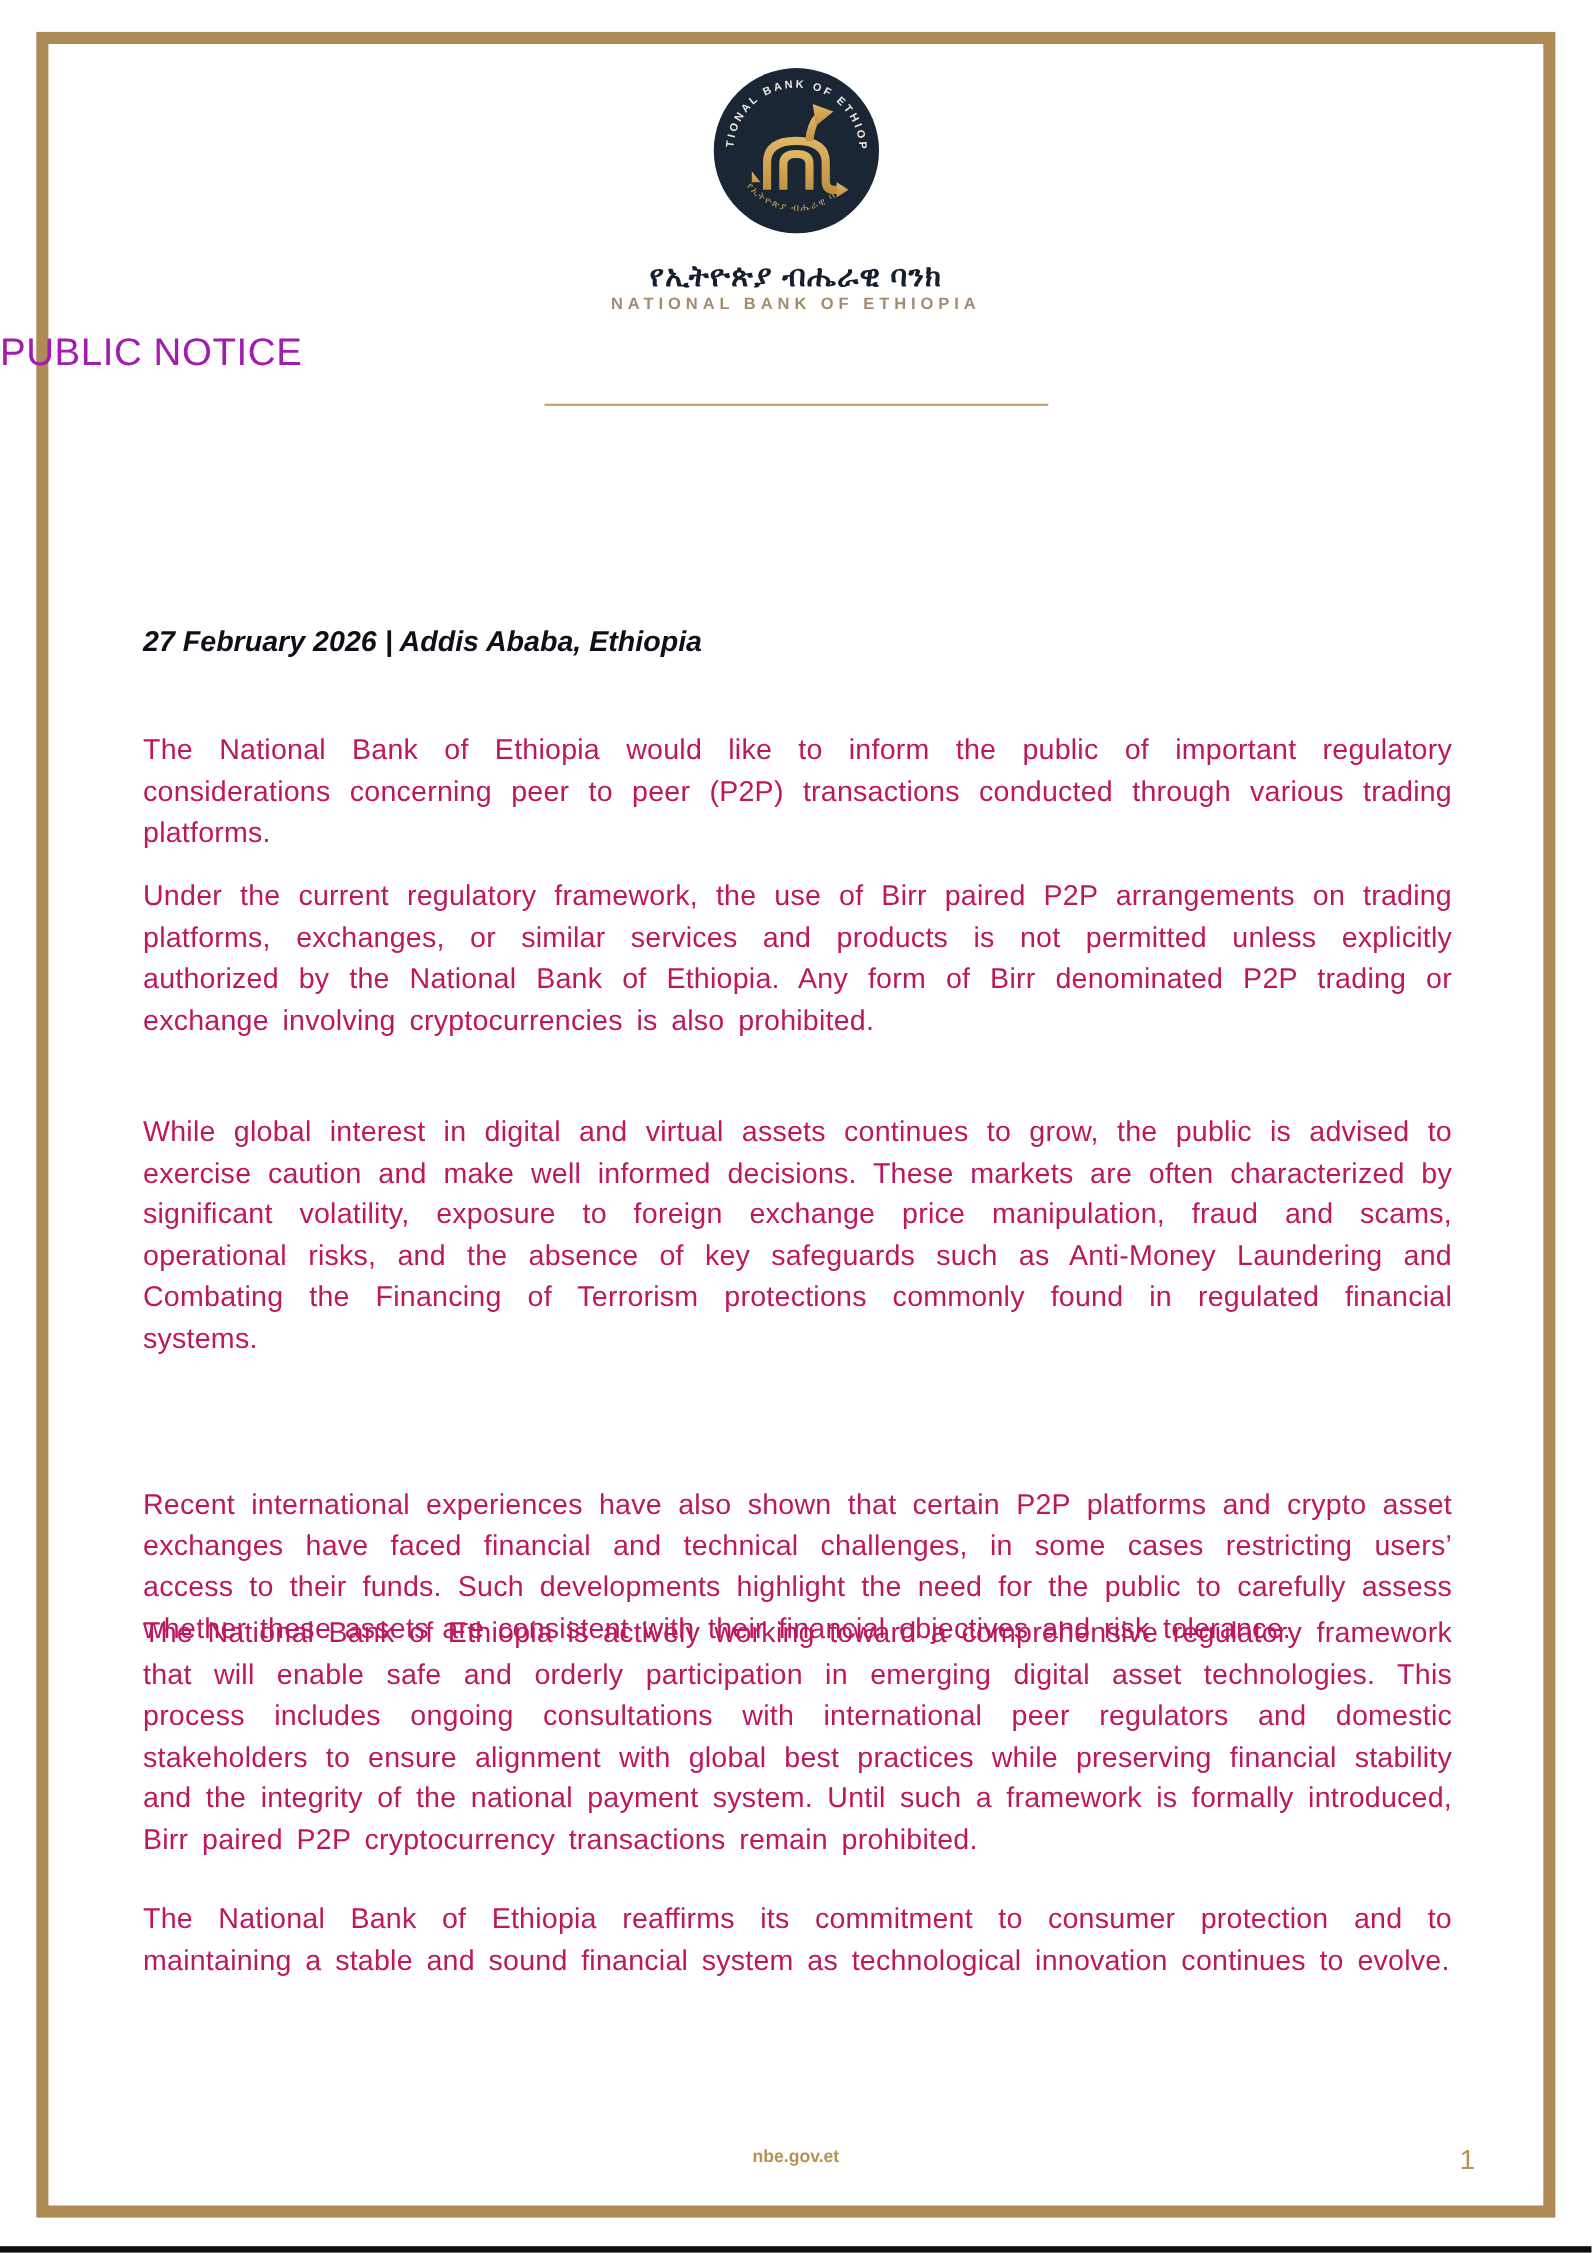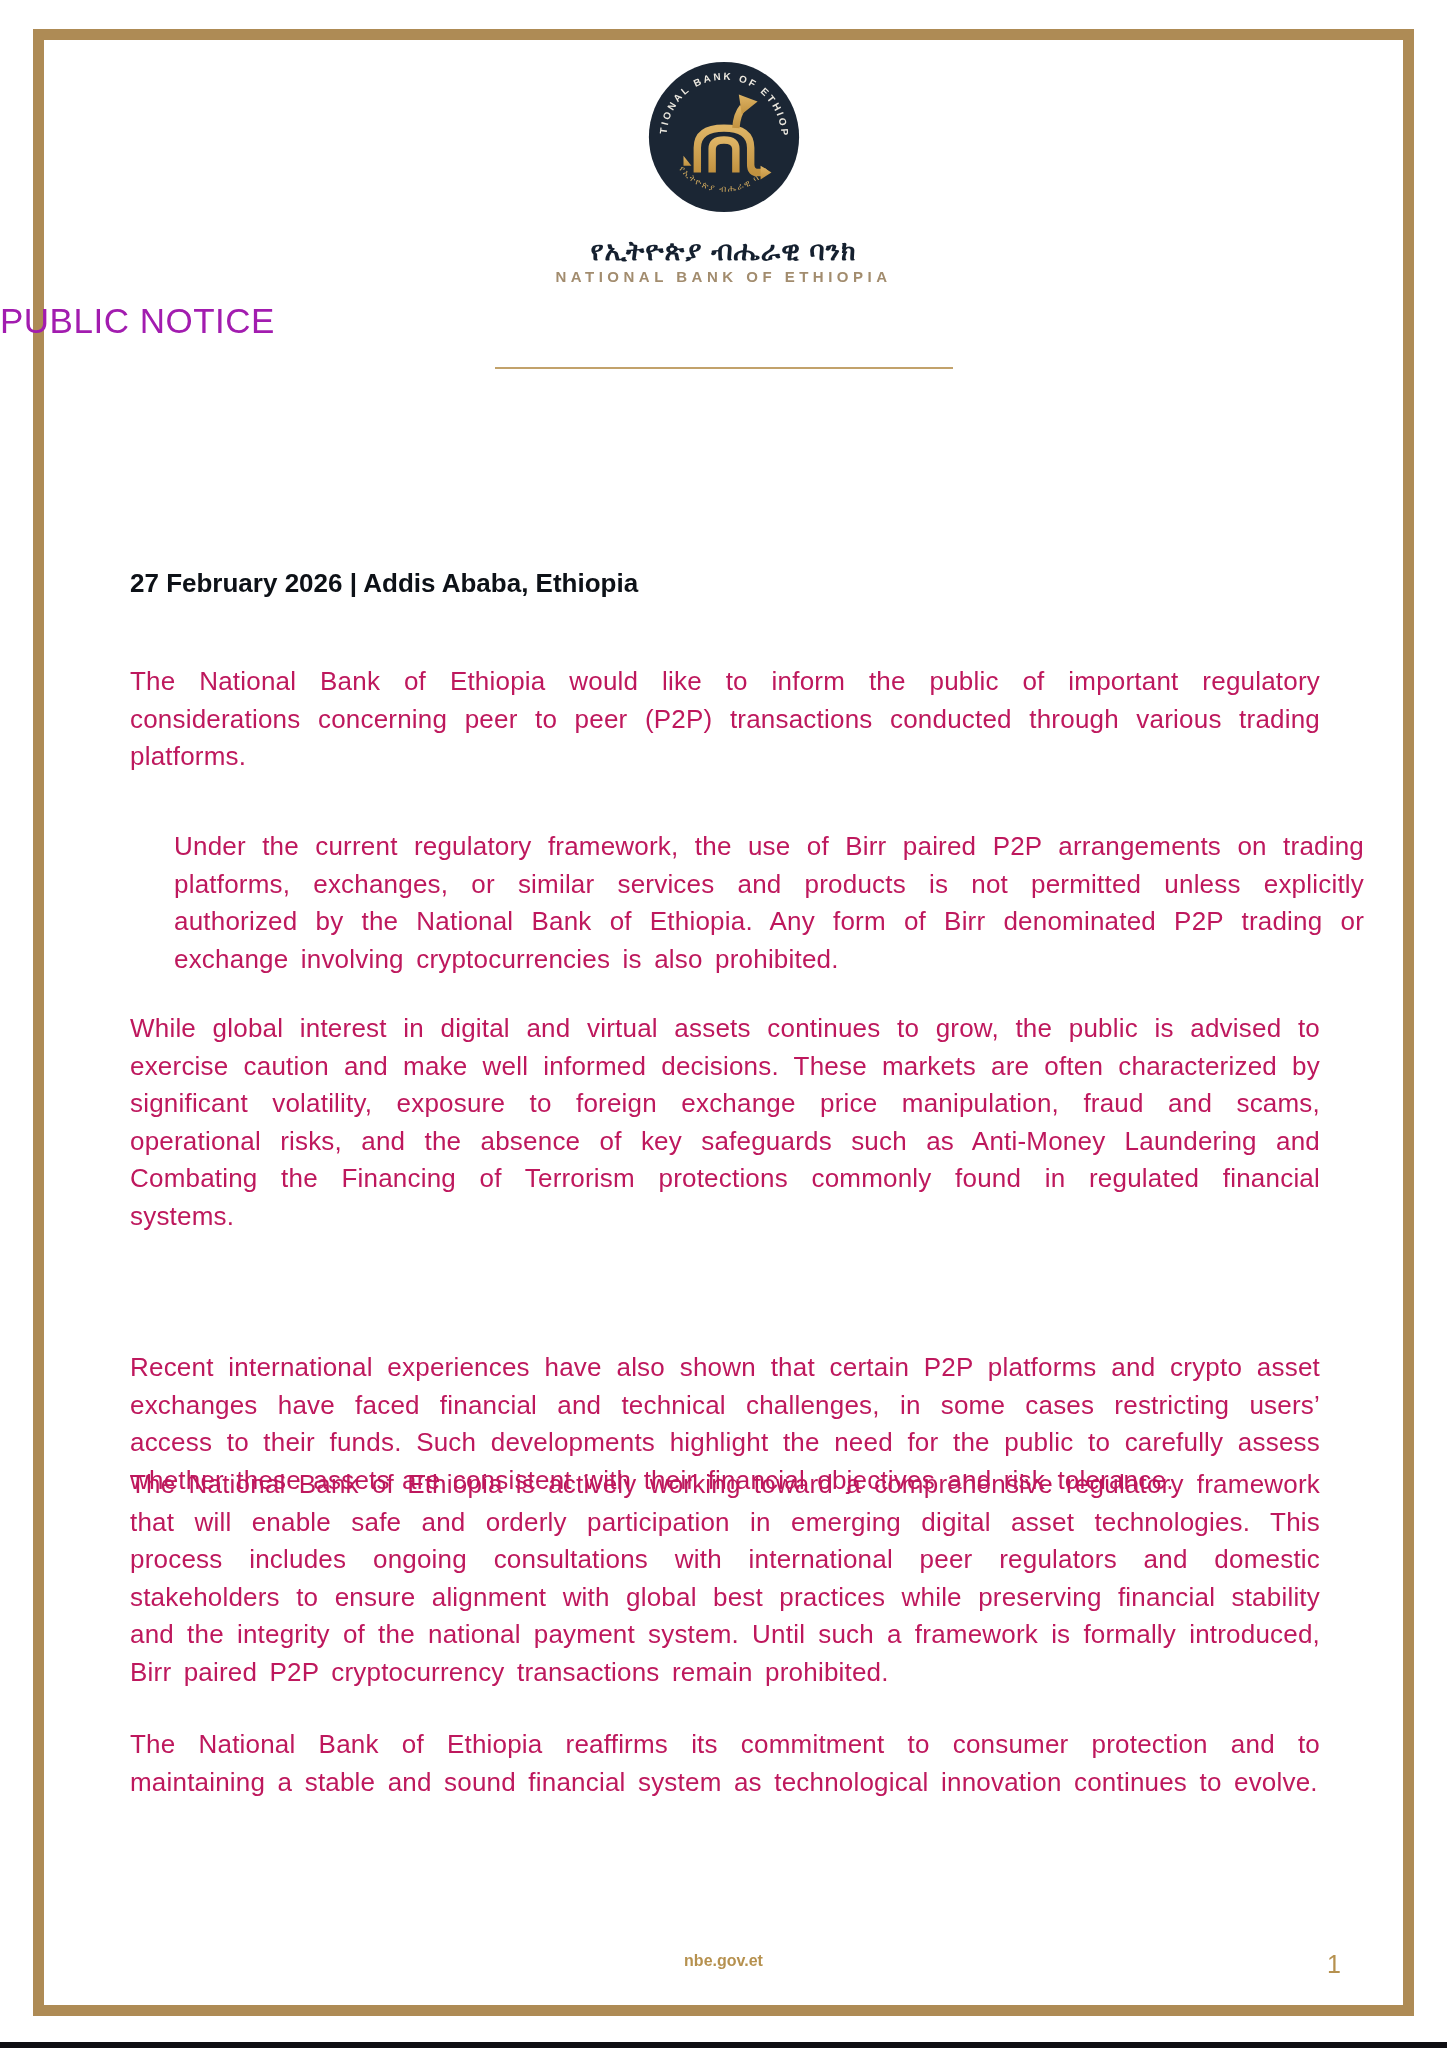--- a/index.html
+++ b/index.html
@@ -66,32 +66,33 @@
     font-size: 33px; font-weight: bold;
     line-height: 50px;
     color: #B6914F;
   }
 
   
   .dateline {
     position: absolute; left: 130px; top: 568px;
     font-size: 26px; font-weight: bold;
     color: #0D1117;
+    font-style: italic;
   }
   .para {
     position: absolute; left: 130px;
     width: 1190px; margin: 0;
     font-size: 26px; line-height: 37.6px;
     text-align: justify;
     word-spacing: 5px;
     letter-spacing: 0.2px;
     color: #be185d;
   }
   .p1 { top: 663px; }
-  .p2 { top: 828px; margin-left: 44px; }
+  .p2 { top: 796px; }
   .p3 { top: 1010px; }
   .p4 { top: 1349px; }
   .p5 { top: 1466px; }
   .p6 { top: 1726px; }
 
   
   .website {
     position: absolute; left: 0; right: 0; top: 1952px;
     text-align: center;
     font-size: 16px; font-weight: bold;

